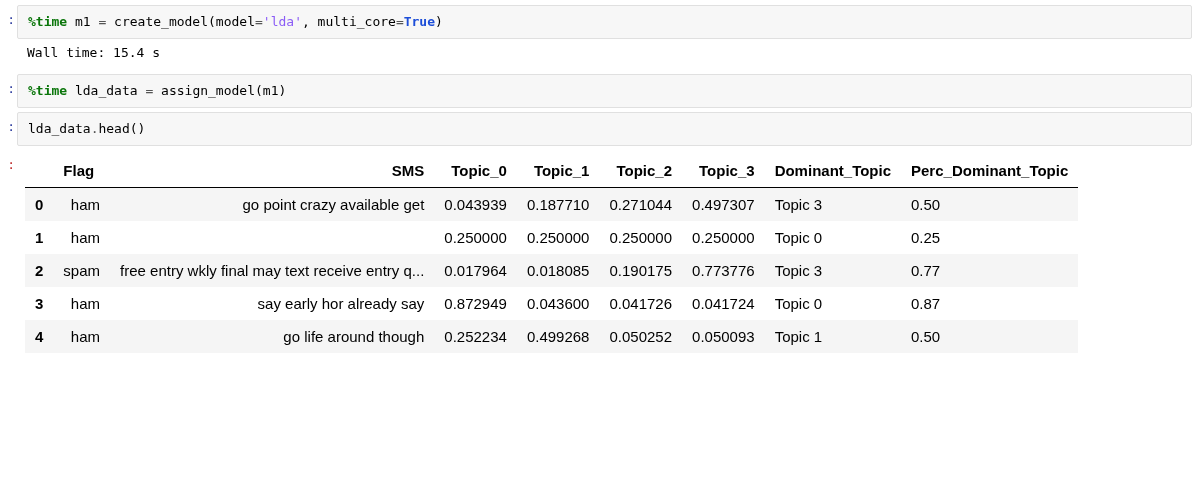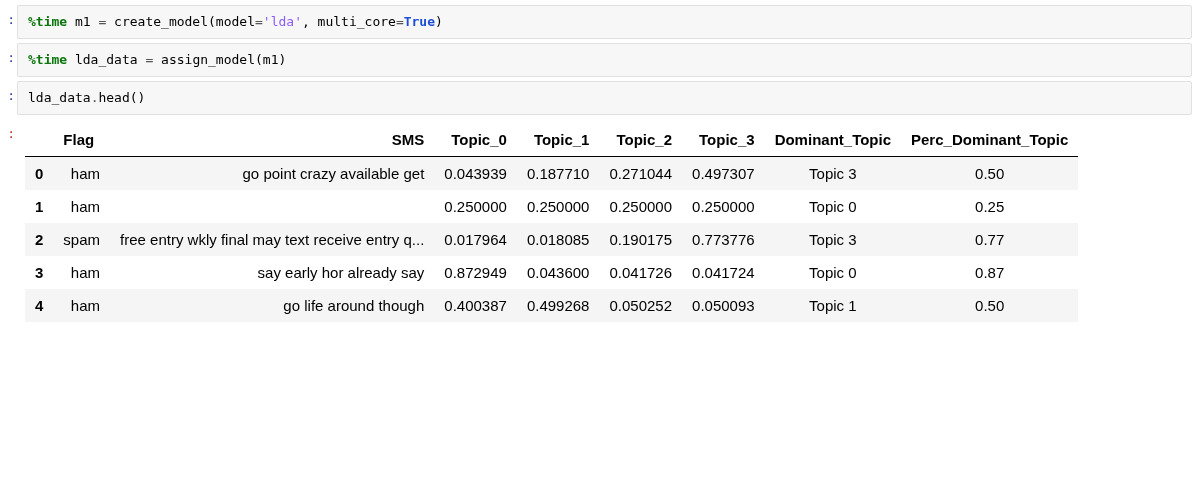--- a/index.html
+++ b/index.html
@@ -72,21 +72,21 @@
   }
   table.df tbody th {
     font-weight: 700;
     text-align: right;
     padding: 8px 10px;
     border: none;
     border-bottom: none;
   }
   table.df td {
     padding: 8px 10px;
-    text-align: center;
+    text-align: left;
     border: none;
   }
   table.df td.col-sms {
     text-align: right;
     max-width: 340px;
     white-space: nowrap;
     overflow: hidden;
     text-overflow: clip;
   }
   table.df td.col-flag { text-align: right; }
@@ -96,20 +96,21 @@
   table.df tbody tr:nth-child(even) th { background: #fff; }
   .gutter.red { color: #c03030; }
 </style>
 </head>
 <body>
 
 <div class="cell">
   <div class="gutter">:</div>
   <div class="cell-body">
     <div class="code-input"><span class="tk-magic">%time</span><span> m1 </span><span class="tk-op">=</span><span> create_model(model</span><span class="tk-op">=</span><span class="tk-str">'lda'</span><span>, multi_core</span><span class="tk-op">=</span><span class="tk-kw">True</span><span>)</span></div>
+    <div class="output-text">Wall time: 15.4 s</div>
   </div>
 </div>
 
 <div class="cell">
   <div class="gutter">:</div>
   <div class="cell-body">
     <div class="code-input"><span class="tk-magic">%time</span><span> lda_data </span><span class="tk-op">=</span><span> assign_model(m1)</span></div>
   </div>
 </div>
 
@@ -180,21 +181,21 @@
               <td>0.043600</td>
               <td>0.041726</td>
               <td>0.041724</td>
               <td>Topic 0</td>
               <td>0.87</td>
             </tr>
             <tr>
               <th>4</th>
               <td class="col-flag">ham</td>
               <td class="col-sms">go life around though</td>
-              <td>0.400387</td>
+              <td>0.252234</td>
               <td>0.499268</td>
               <td>0.050252</td>
               <td>0.050093</td>
               <td>Topic 1</td>
               <td>0.50</td>
             </tr>
           </tbody>
       </table>
     </div>
   </div>

